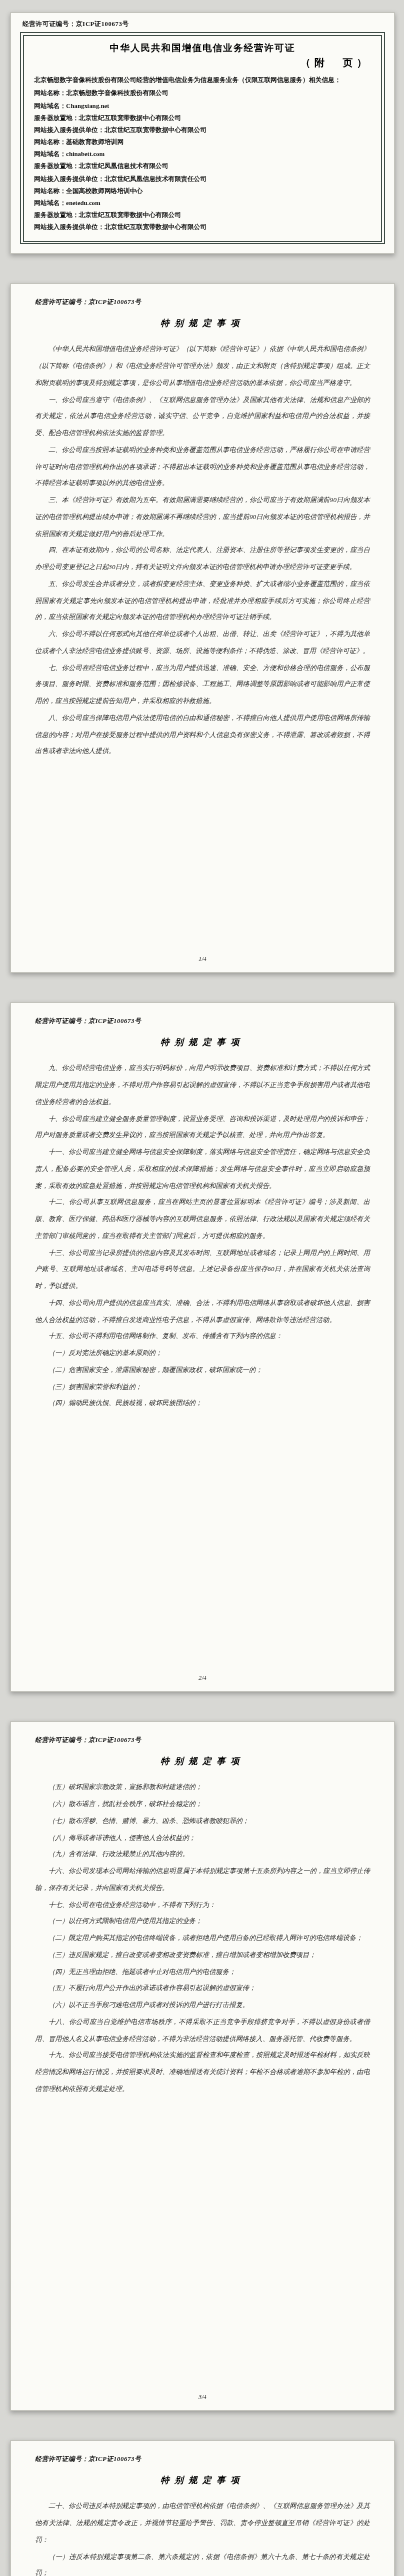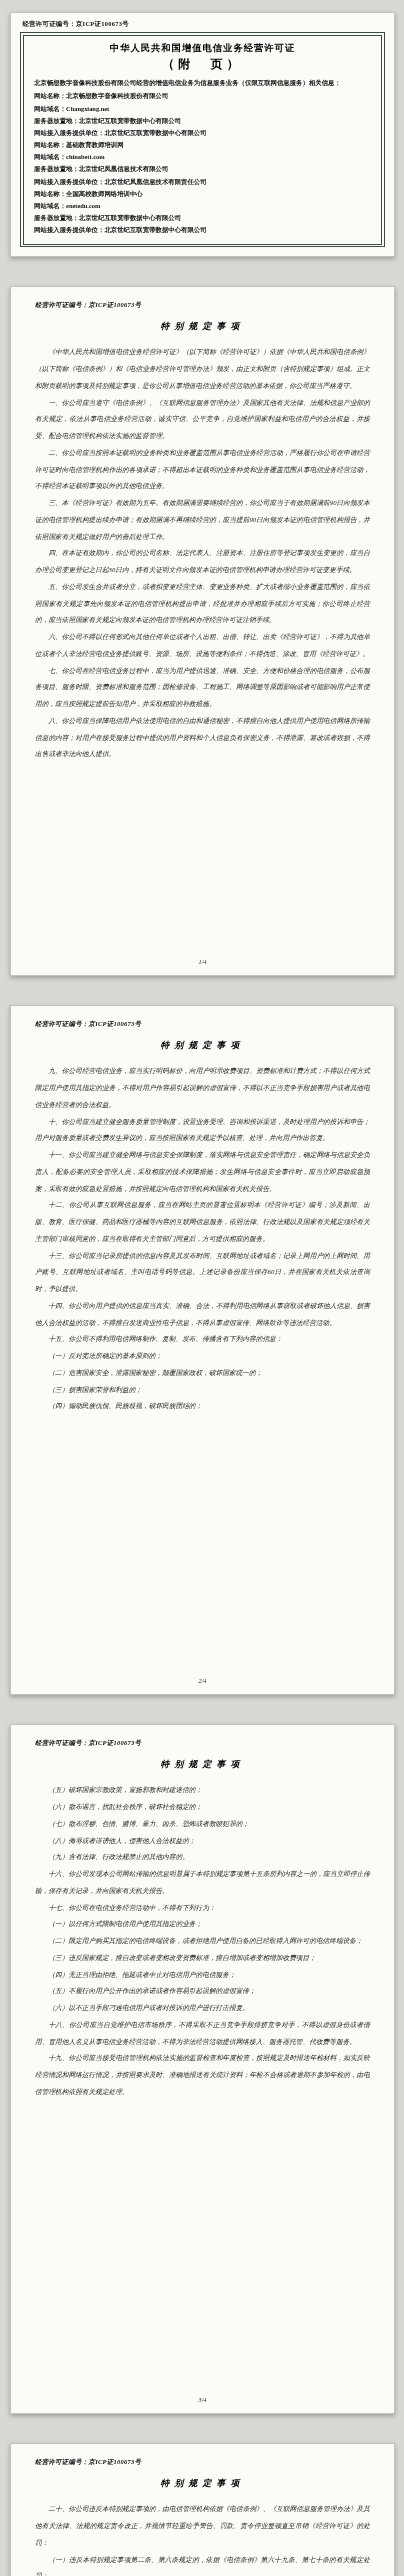--- a/index.html
+++ b/index.html
@@ -34,22 +34,22 @@
   .cert-frame-inner { border: 1.5px solid #3d4b45; padding: 4.1px 10.3px 7.2px; }
   .cert-title {
     font-size: 9.3px;
     font-weight: bold;
     text-align: center;
     letter-spacing: 1px;
     color: #000;
     margin: 2.1px 0 1px;
   }
   .cert-subtitle {
-    text-align: center;
-    font-size: 12px;
+    text-align: right;
+    font-size: 10px;
     font-weight: bold;
     letter-spacing: 4.1px;
     color: #000;
     margin: 0 0 4.1px;
   }
   .cert-intro {
     font-size: 6.4px;
     font-weight: bold;
     line-height: 1.9;
     color: #111;

